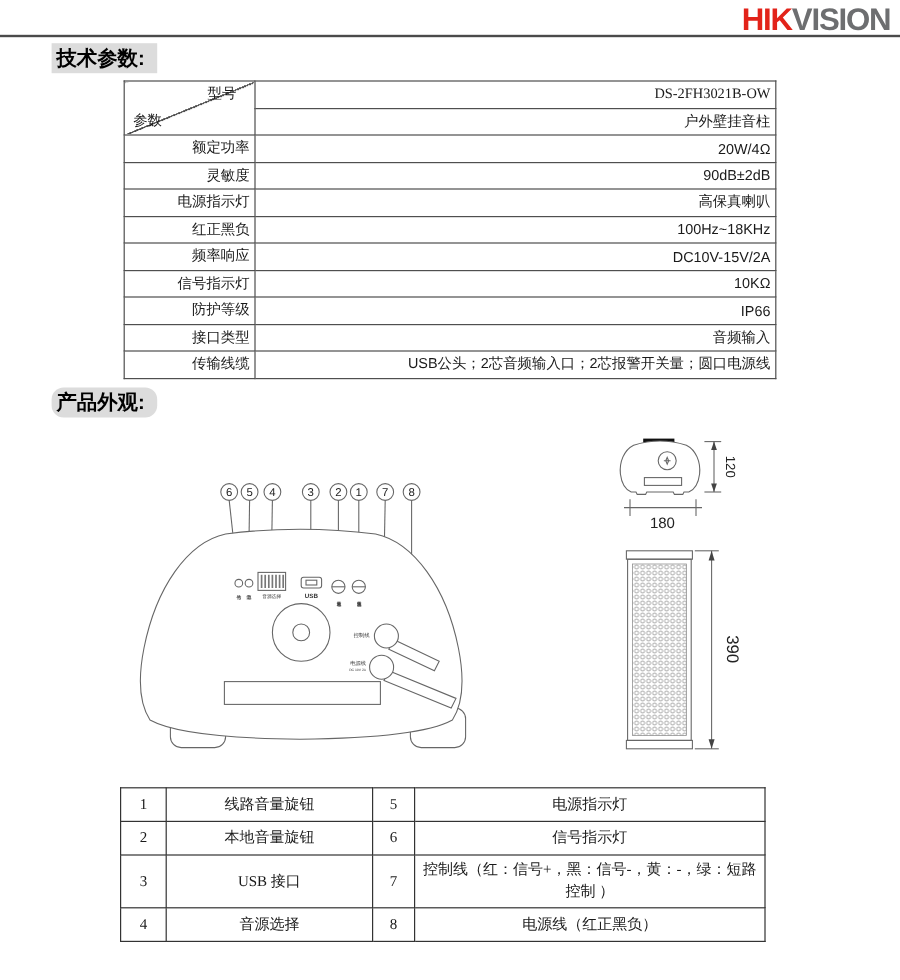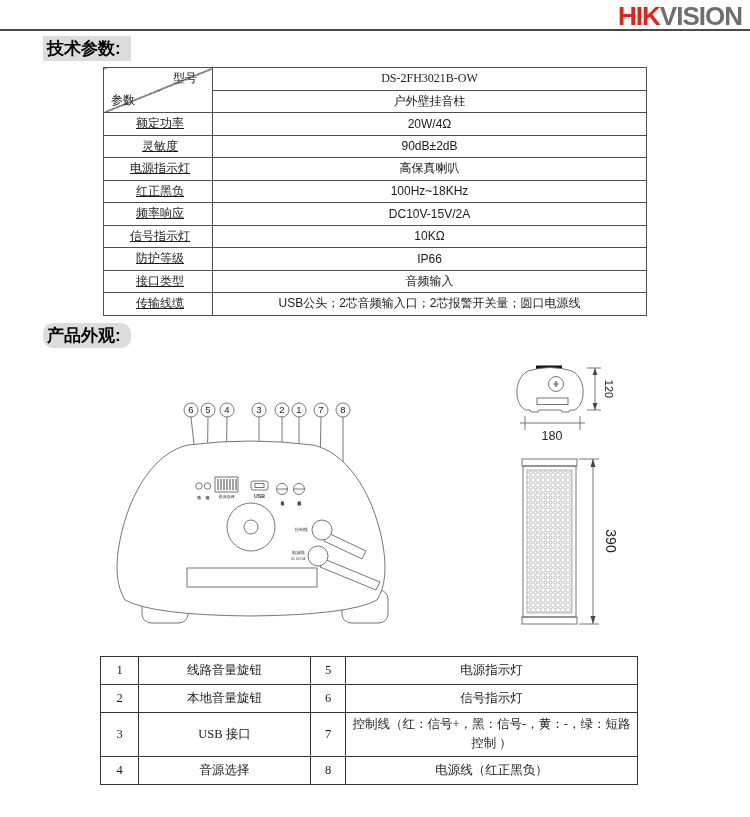--- a/index.html
+++ b/index.html
@@ -12,22 +12,22 @@
   .logo .vision { color:#6d6e70; }
   .rule { position:absolute; top:29px; left:0; width:750px; height:2px; background:#4a4a4a; }
 
   .sec-title { position:absolute; left:7px; font-size:17px; font-weight:bold; color:#000; background:#dcdcdc; padding:1px 10px 1px 4px;margin-left:36px; }
   #tech-title { top:36px; }
   #appear-title { top:323px;border-radius:10px; }
 
   
   table { border-collapse:collapse; table-layout:fixed; }
   #spec { position:absolute; left:103px; top:67px; width:543px; font-size:12px; }
-  #spec td { border:1px solid #4f4f4f; height:22.5px; text-align:center; vertical-align:middle; padding:0 4px; }
-  #spec td.lbl { text-align:center; padding-left:8px;text-decoration:underline; }
+  #spec td { border:1px solid #4f4f4f; height:22.5px; text-align:right; vertical-align:middle; padding:0 4px; }
+  #spec td.lbl { text-align:right; padding-left:8px; }
   #spec td.corner { position:relative; padding:0; height:45px;
      background-image:linear-gradient(to bottom right, transparent 49.2%, #4f4f4f 49.2%, #4f4f4f 50.8%, transparent 50.8%); }
   #spec .c-top { position:absolute; top:2px; right:15px; }
   #spec .c-bot { position:absolute; bottom:3px; left:7px; }
   #spec td.model { font-family:Liberation Serif, serif; }
 
   
   #legend { position:absolute; left:100px; top:656px; width:537px; font-family:"Liberation Serif", serif; font-size:12.5px; }
   #legend td { border:1px solid #333; text-align:center; vertical-align:middle; height:28px; padding:2px 6px; line-height:1.55; }
 

